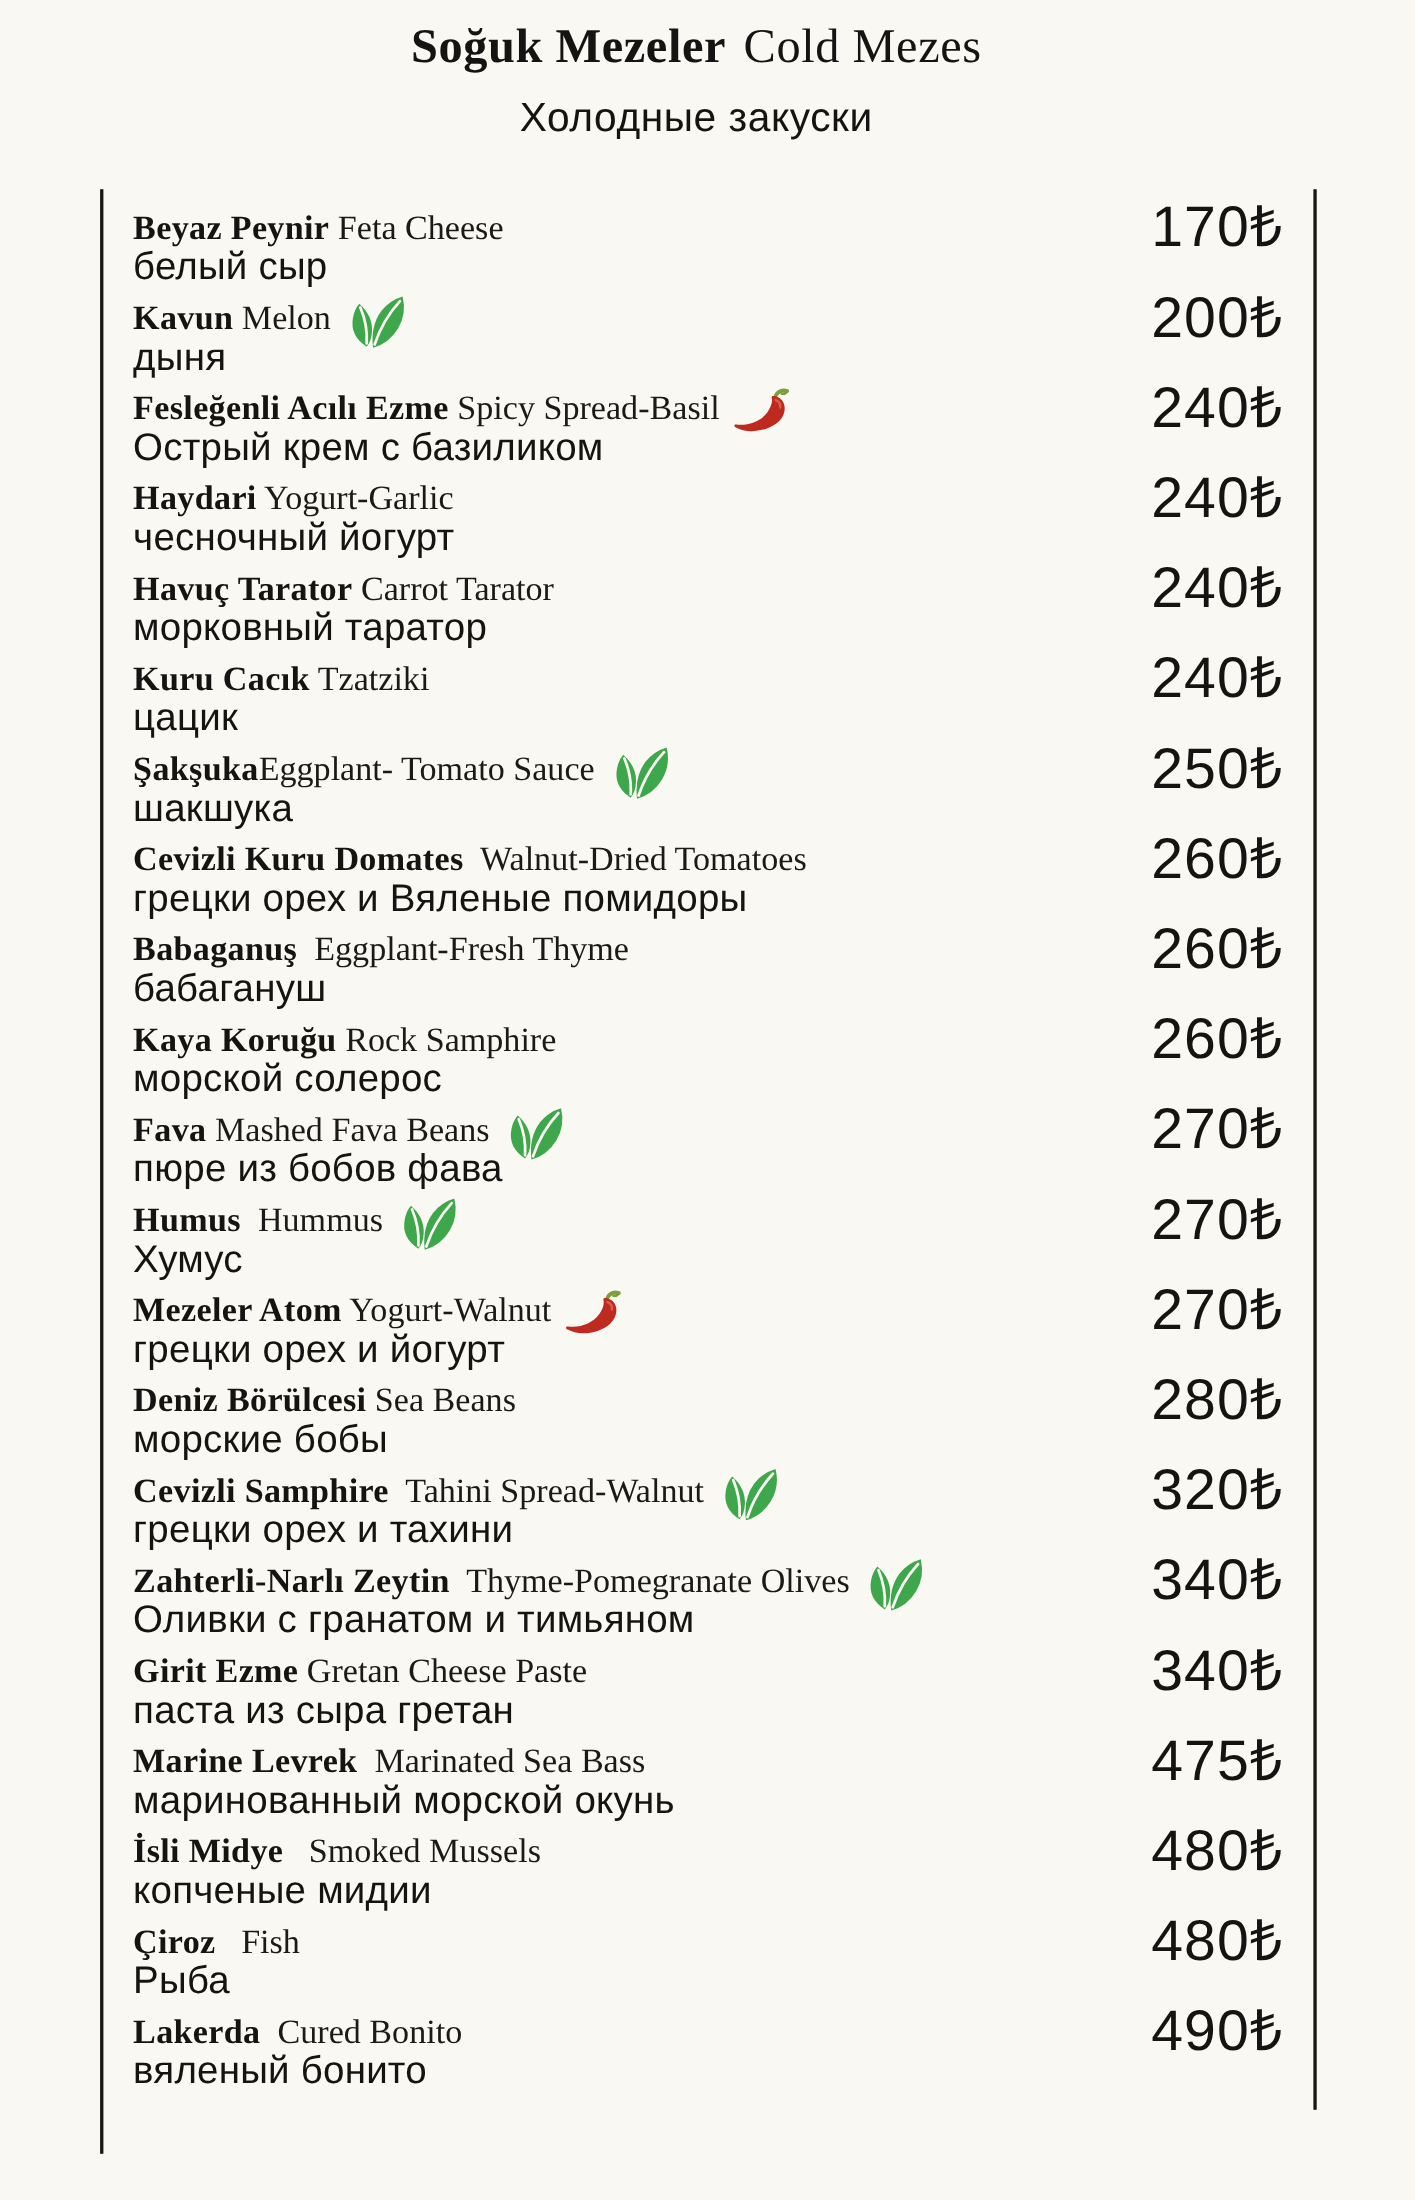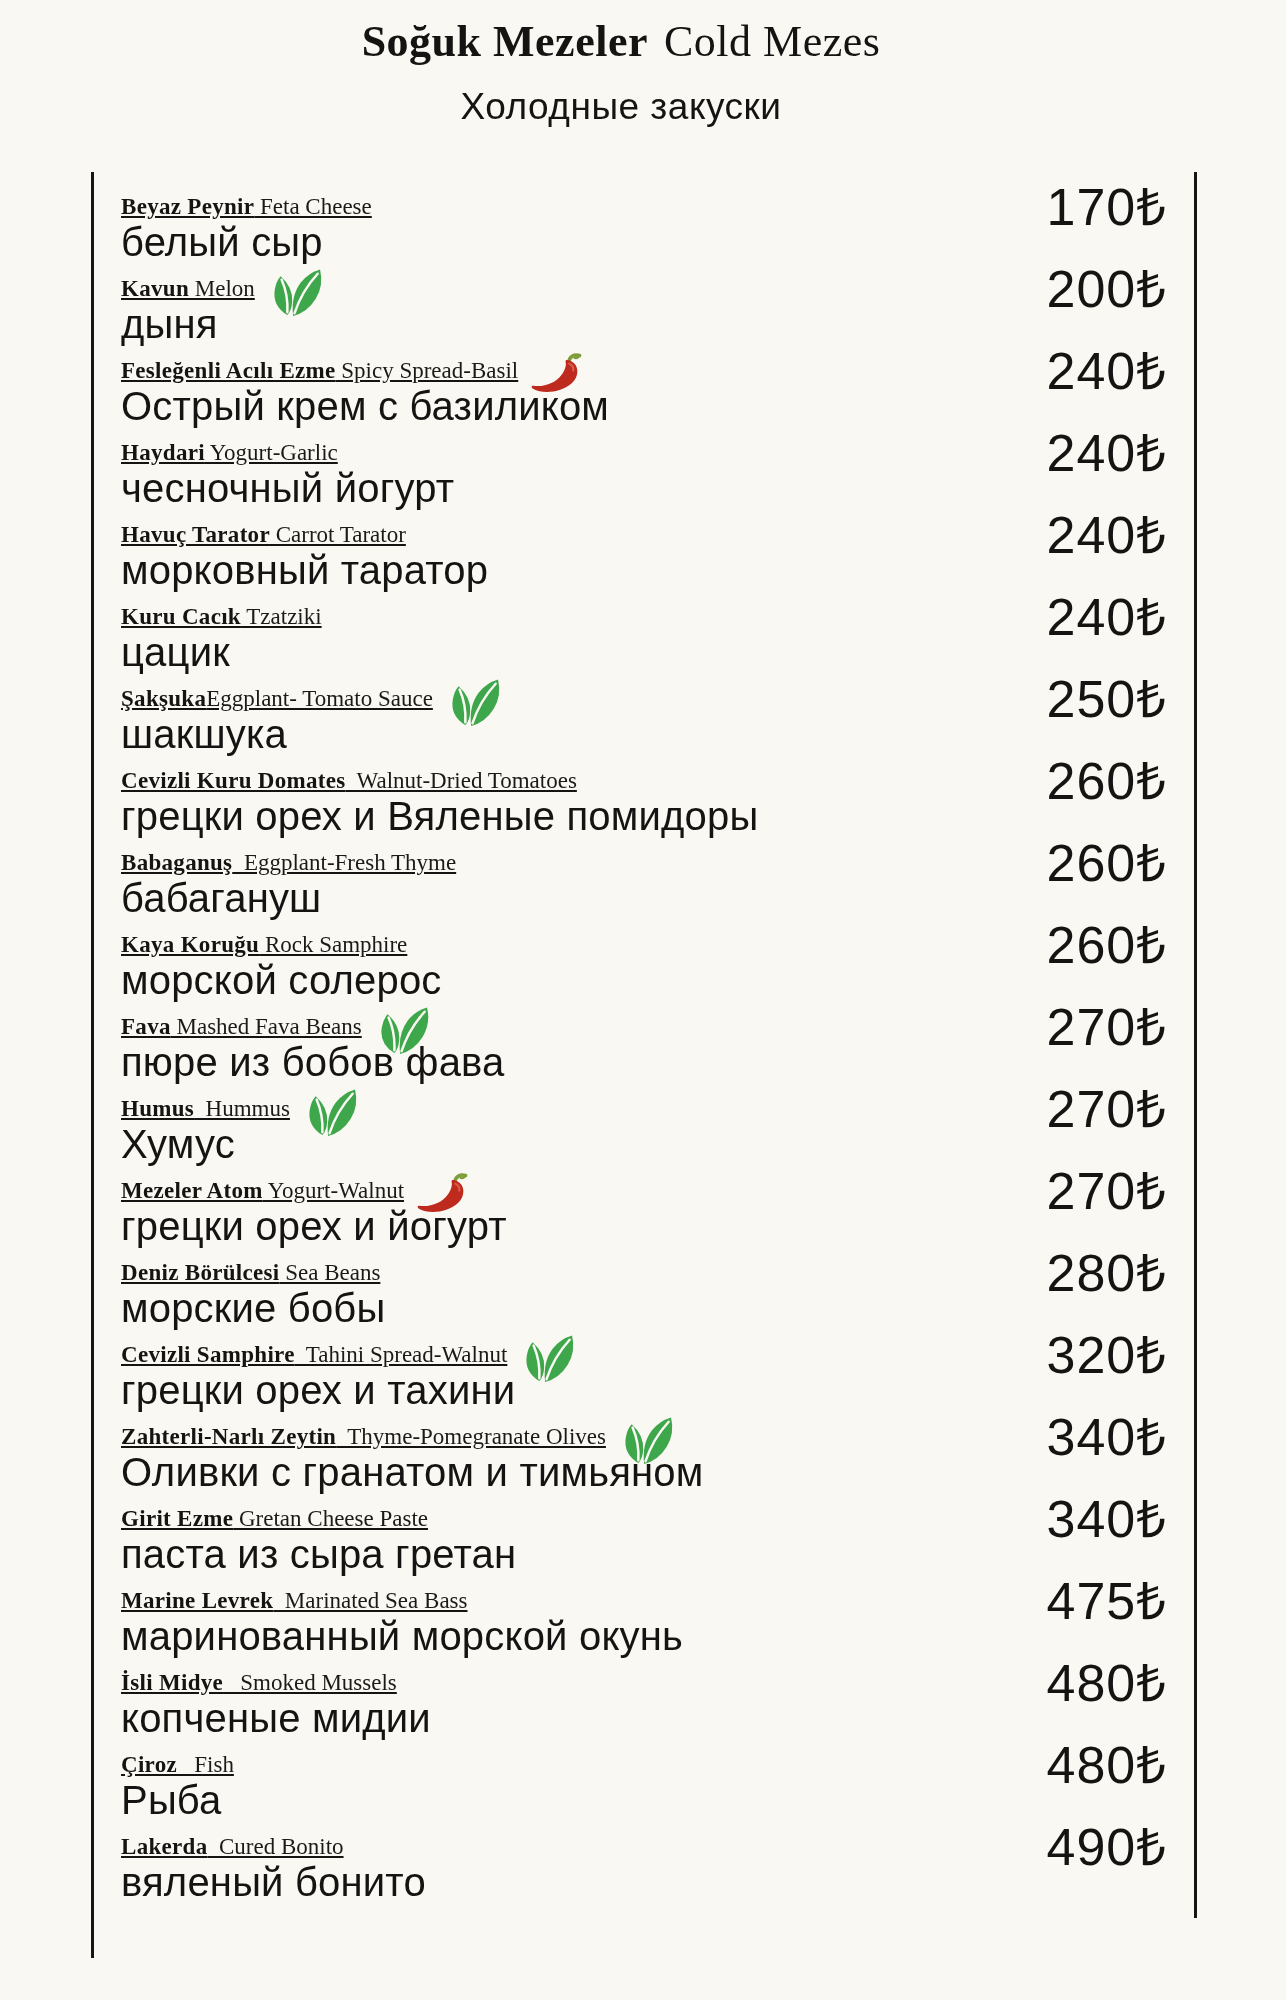--- a/index.html
+++ b/index.html
@@ -3,21 +3,21 @@
 <meta charset="utf-8">
 <style>
   html, body { margin: 0; padding: 0; }
   body {
     width: 1286px; height: 2000px;
     background: #FAF8F2;
     font-family: "Liberation Serif", serif;
     color: #161412;
     overflow: hidden;
   }
-  .page { position: relative; width: 1242px; height: 2000px; }
+  .page { position: relative; width: 1242px; height: 2000px; padding-left: 24px; }
 
   
   .header { position: absolute; top: 18px; left: 0; width: 100%; text-align: center; }
   .title-line { font-size: 44px; line-height: 1.1; letter-spacing: 0.5px; }
   .title-tr { font-weight: bold; }
   .title-en { font-weight: normal; margin-left: 16px; }
   .title-ru {
     font-family: "Liberation Sans", sans-serif;
     font-size: 37px; line-height: 1.15; margin-top: 20px;
     letter-spacing: 0.5px;
@@ -27,36 +27,36 @@
   .rule { position: absolute; width: 3px; background: #181614; }
   .rule-left  { left: 91px;  top: 172px; height: 1786px; }
   .rule-right { left: 1194px; top: 172px; height: 1746px; }
 
   
   .menu {
     position: absolute; left: 121px; top: 190px; width: 1046px;
   }
   .item { height: 66px; margin-bottom: 16px; }
   .row1 { display: flex; align-items: center; height: 34px; }
-  .names { white-space: pre-wrap; font-size: 23px; line-height: 34px; text-decoration: underline; }
+  .names { white-space: pre-wrap; font-size: 31px; line-height: 34px; }
   .names .tr { font-weight: bold; letter-spacing: 0.3px; }
   .names .en { font-weight: normal; color: #1c1a18; }
   .icon { display: inline-flex; margin-left: 12px; flex: 0 0 auto; }
   .icon svg { display: block; }
   .icon.leaf   { transform: translateY(4px); }
   .icon.pepper { transform: translateY(2px); }
   .price {
     margin-left: auto; padding-left: 20px;
     font-size: 52px; line-height: 34px; letter-spacing: 1px;
     font-family: Liberation Sans, sans-serif;
     white-space: nowrap;
   }
   .row2 {
     font-family: "Liberation Sans", sans-serif;
-    font-size: 40px; line-height: 33px; margin-top: 2px;
+    font-size: 35px; line-height: 33px; margin-top: 2px;
     letter-spacing: 0.2px;
   }
 </style>
 </head>
 <body>
 
 <div class="page">
 
   <header class="header">
     <div class="title-line">

